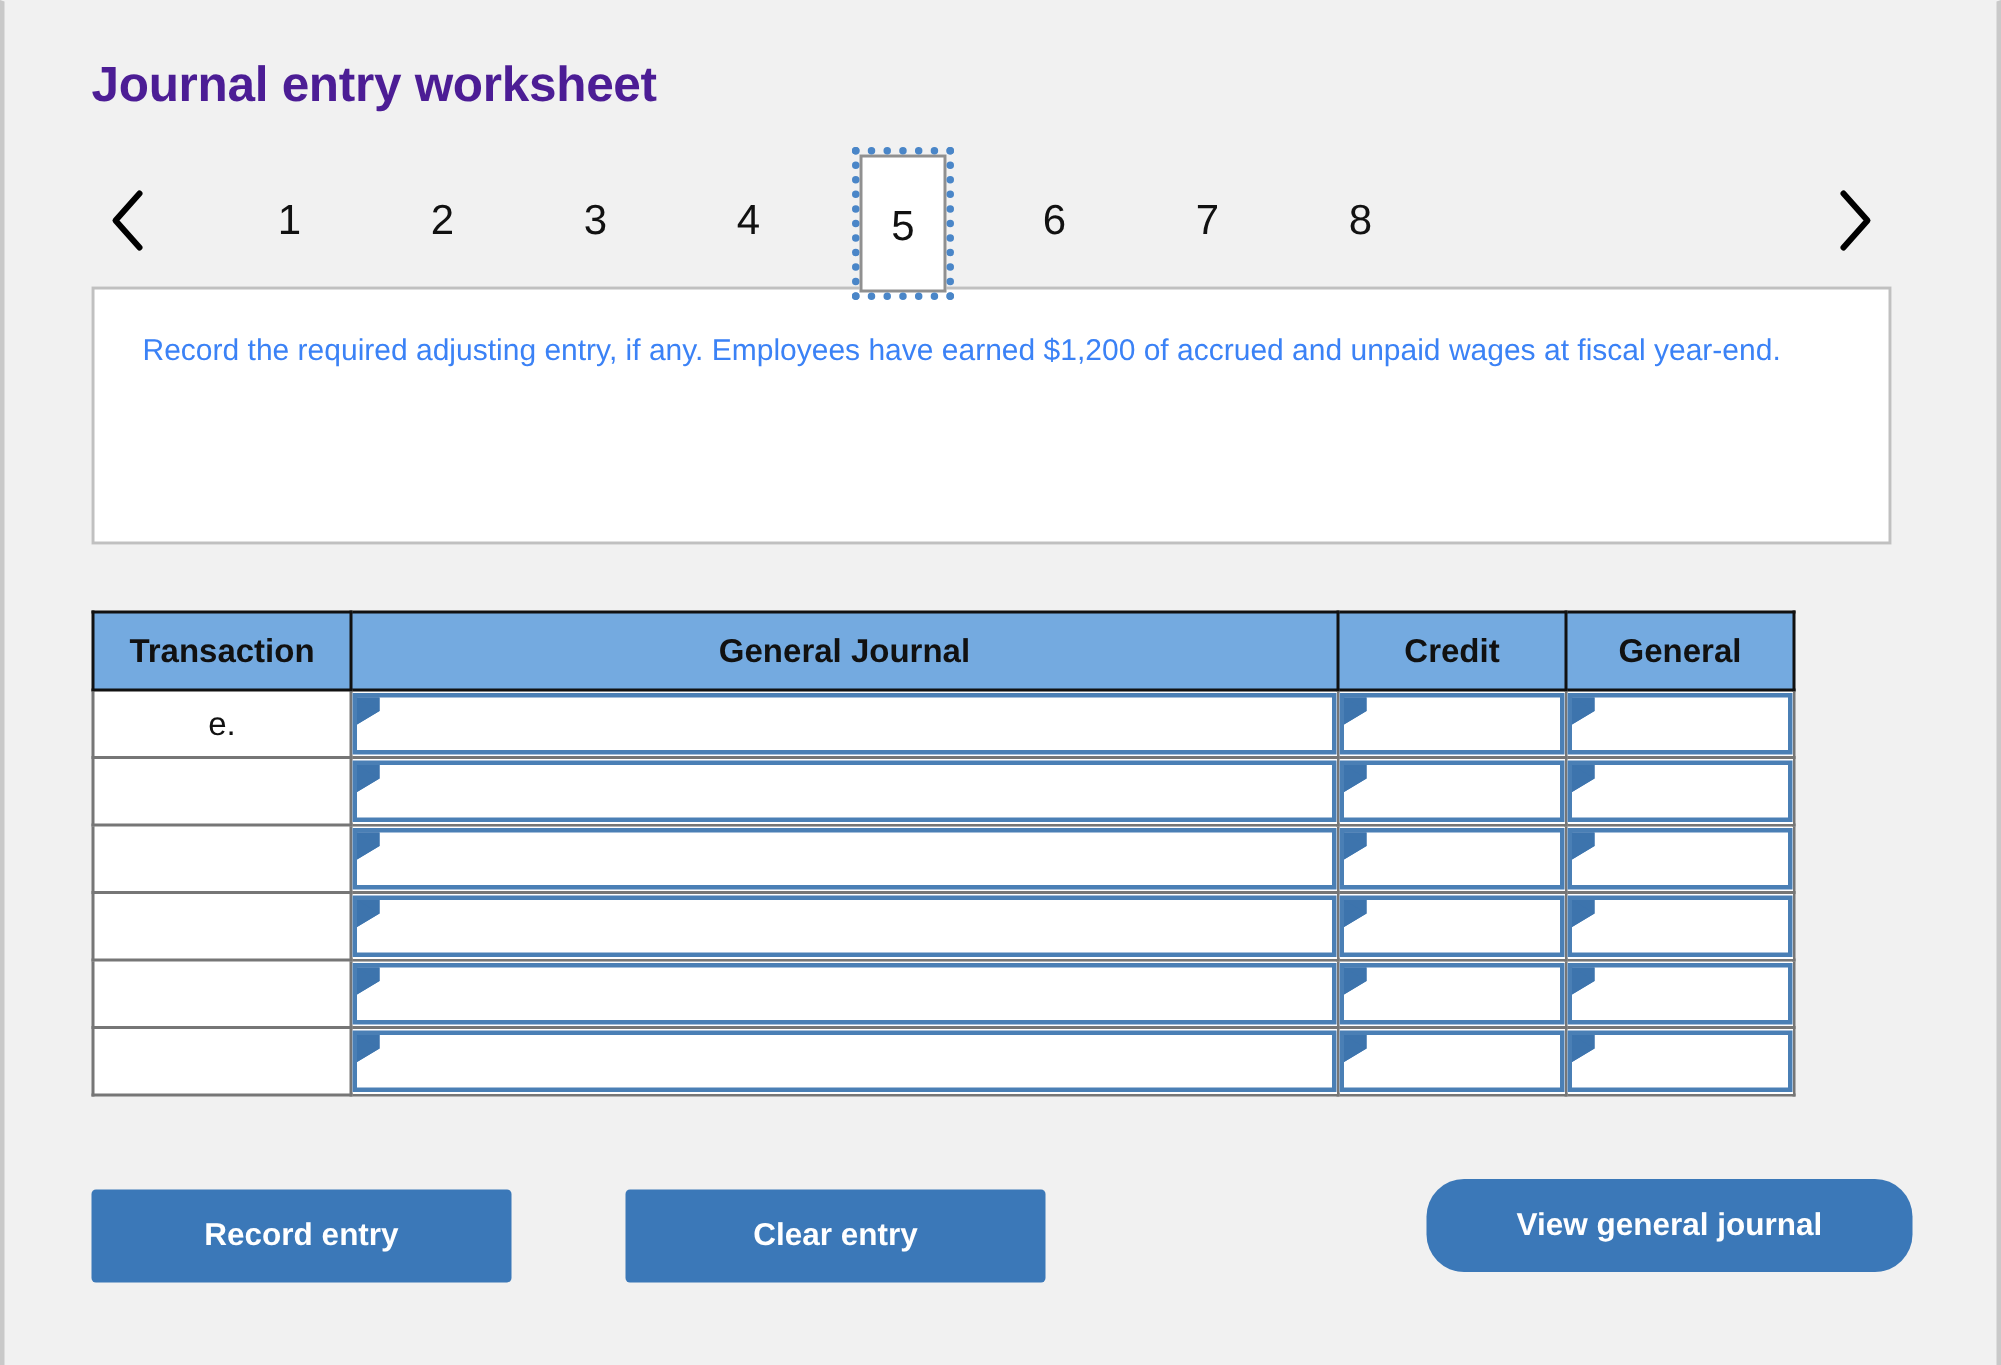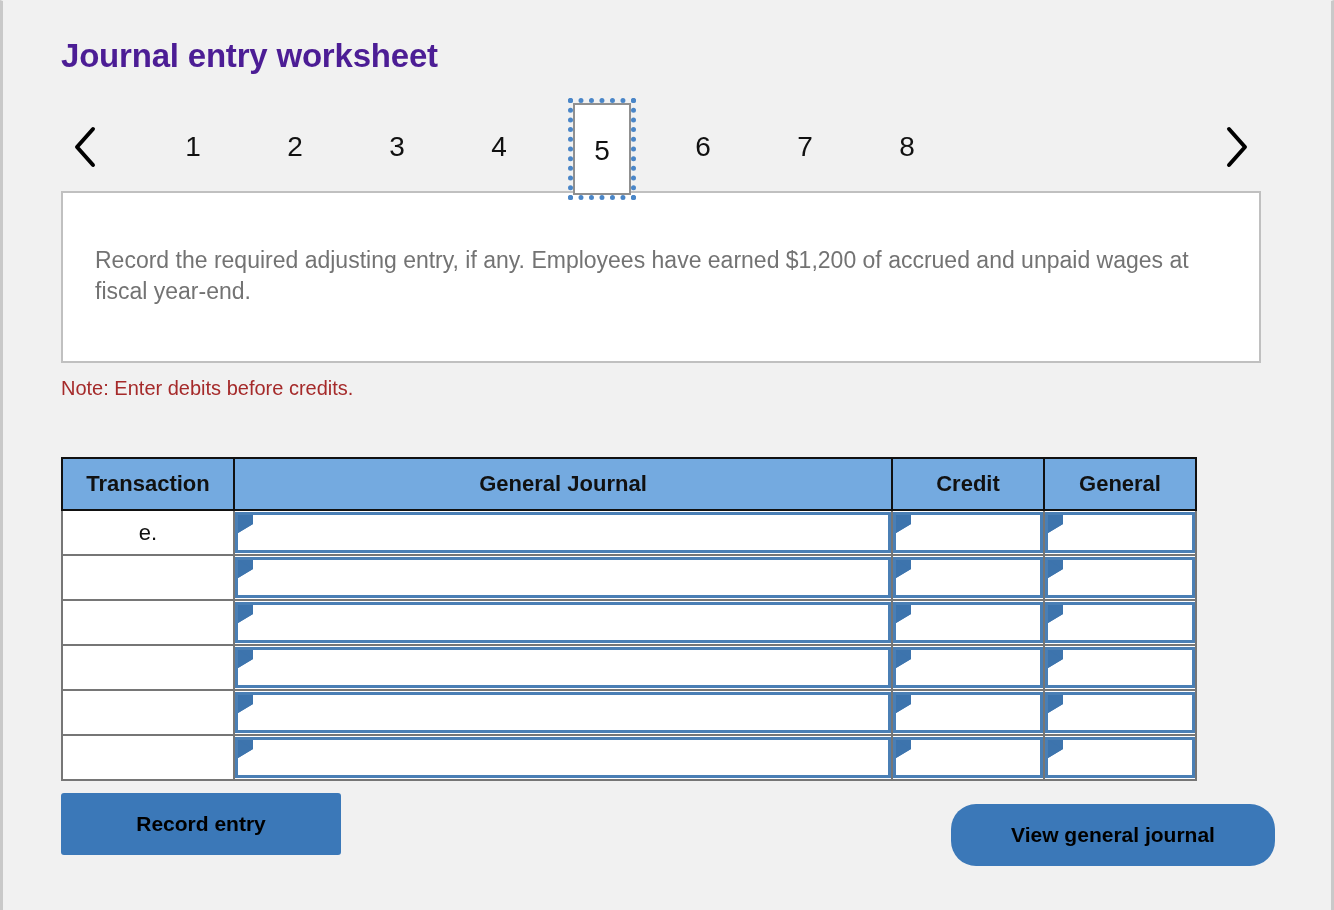--- a/index.html
+++ b/index.html
@@ -94,40 +94,39 @@
     position: absolute;
     left: 58px;
     top: 190px;
     width: 1200px;
     height: 172px;
     background: #ffffff;
     border: 2px solid #c0c0c0;
     padding: 28px 32px;
   }
   .instruction-text {
-    font-size: 23px;
+    font-size: 20px;
     line-height: 1.36;
-    color: #737373;
-    margin-top: 24px;
+    color: #3b82f6;
   }
 
   
   .note {
     position: absolute;
     left: 58px;
     top: 376px;
     font-size: 20px;
     color: #a52a2a;
   }
 
   
   .journal-table {
     position: absolute;
     left: 58px;
-    top: 456px;
+    top: 406px;
     width: 1134px;
     border-collapse: collapse;
     table-layout: fixed;
     border-radius: 17px;
   }
   .journal-table th {
     background: #74aae0;
     border: 2px solid #111111;
     height: 52px;
     font-size: 22px;
@@ -188,35 +187,35 @@
     height: 0;
     border-top: 9px solid transparent;
     border-bottom: 9px solid transparent;
     border-left: 15px solid #3d74ad;
   }
 
   
   .btn {
     position: absolute;
     background: #3b78b8;
-    color: #000000;
+    color: #ffffff;
     font-size: 21px;
     font-weight: bold;
     border: none;
     border-radius: 3px;
     height: 62px;
     display: flex;
     align-items: center;
     justify-content: center;
     cursor: pointer;
     font-family: "Liberation Sans", sans-serif;
   }
   .btn-record  { left: 58px;  top: 792px; width: 280px; }
   .btn-clear   { left: 414px; top: 792px; width: 280px; }
-  .btn-view    { left: 948px; top: 803px; width: 324px; border-radius: 25px; }
+  .btn-view    { left: 948px; top: 785px; width: 324px; border-radius: 25px; }
 </style>
 </head>
 <body>
 
 <div id="page">
 
   <div class="worksheet-title">Journal entry worksheet</div>
 
   <div class="pager">
 
@@ -245,21 +244,20 @@
           <polyline points="5,4 21,22 5,40" fill="none" stroke="#000" stroke-width="4" stroke-linecap="round" stroke-linejoin="round"></polyline>
         </svg>
       </span>
     </div>
   </div>
 
   <div class="instruction-box">
     <div class="instruction-text">Record the required adjusting entry, if any. Employees have earned $1,200 of accrued and unpaid wages at fiscal year-end.</div>
   </div>
 
-  <div class="note">Note: Enter debits before credits.</div>
 
   <table class="journal-table">
     <colgroup>
       <col class="col-transaction">
       <col class="col-journal">
       <col class="col-debit">
       <col class="col-credit">
     </colgroup>
     <thead>
       <tr>
@@ -376,16 +374,17 @@
             <div class="field-cell">
               <span class="marker"></span>
             </div>
           </td>
         </tr>
       </tbody>
   </table>
 
   <button class="btn btn-record">Record entry</button>
 
+  <button class="btn btn-clear">Clear entry</button>
 
   <button class="btn btn-view">View general journal</button>
 
 </div>
 
 </body></html>

